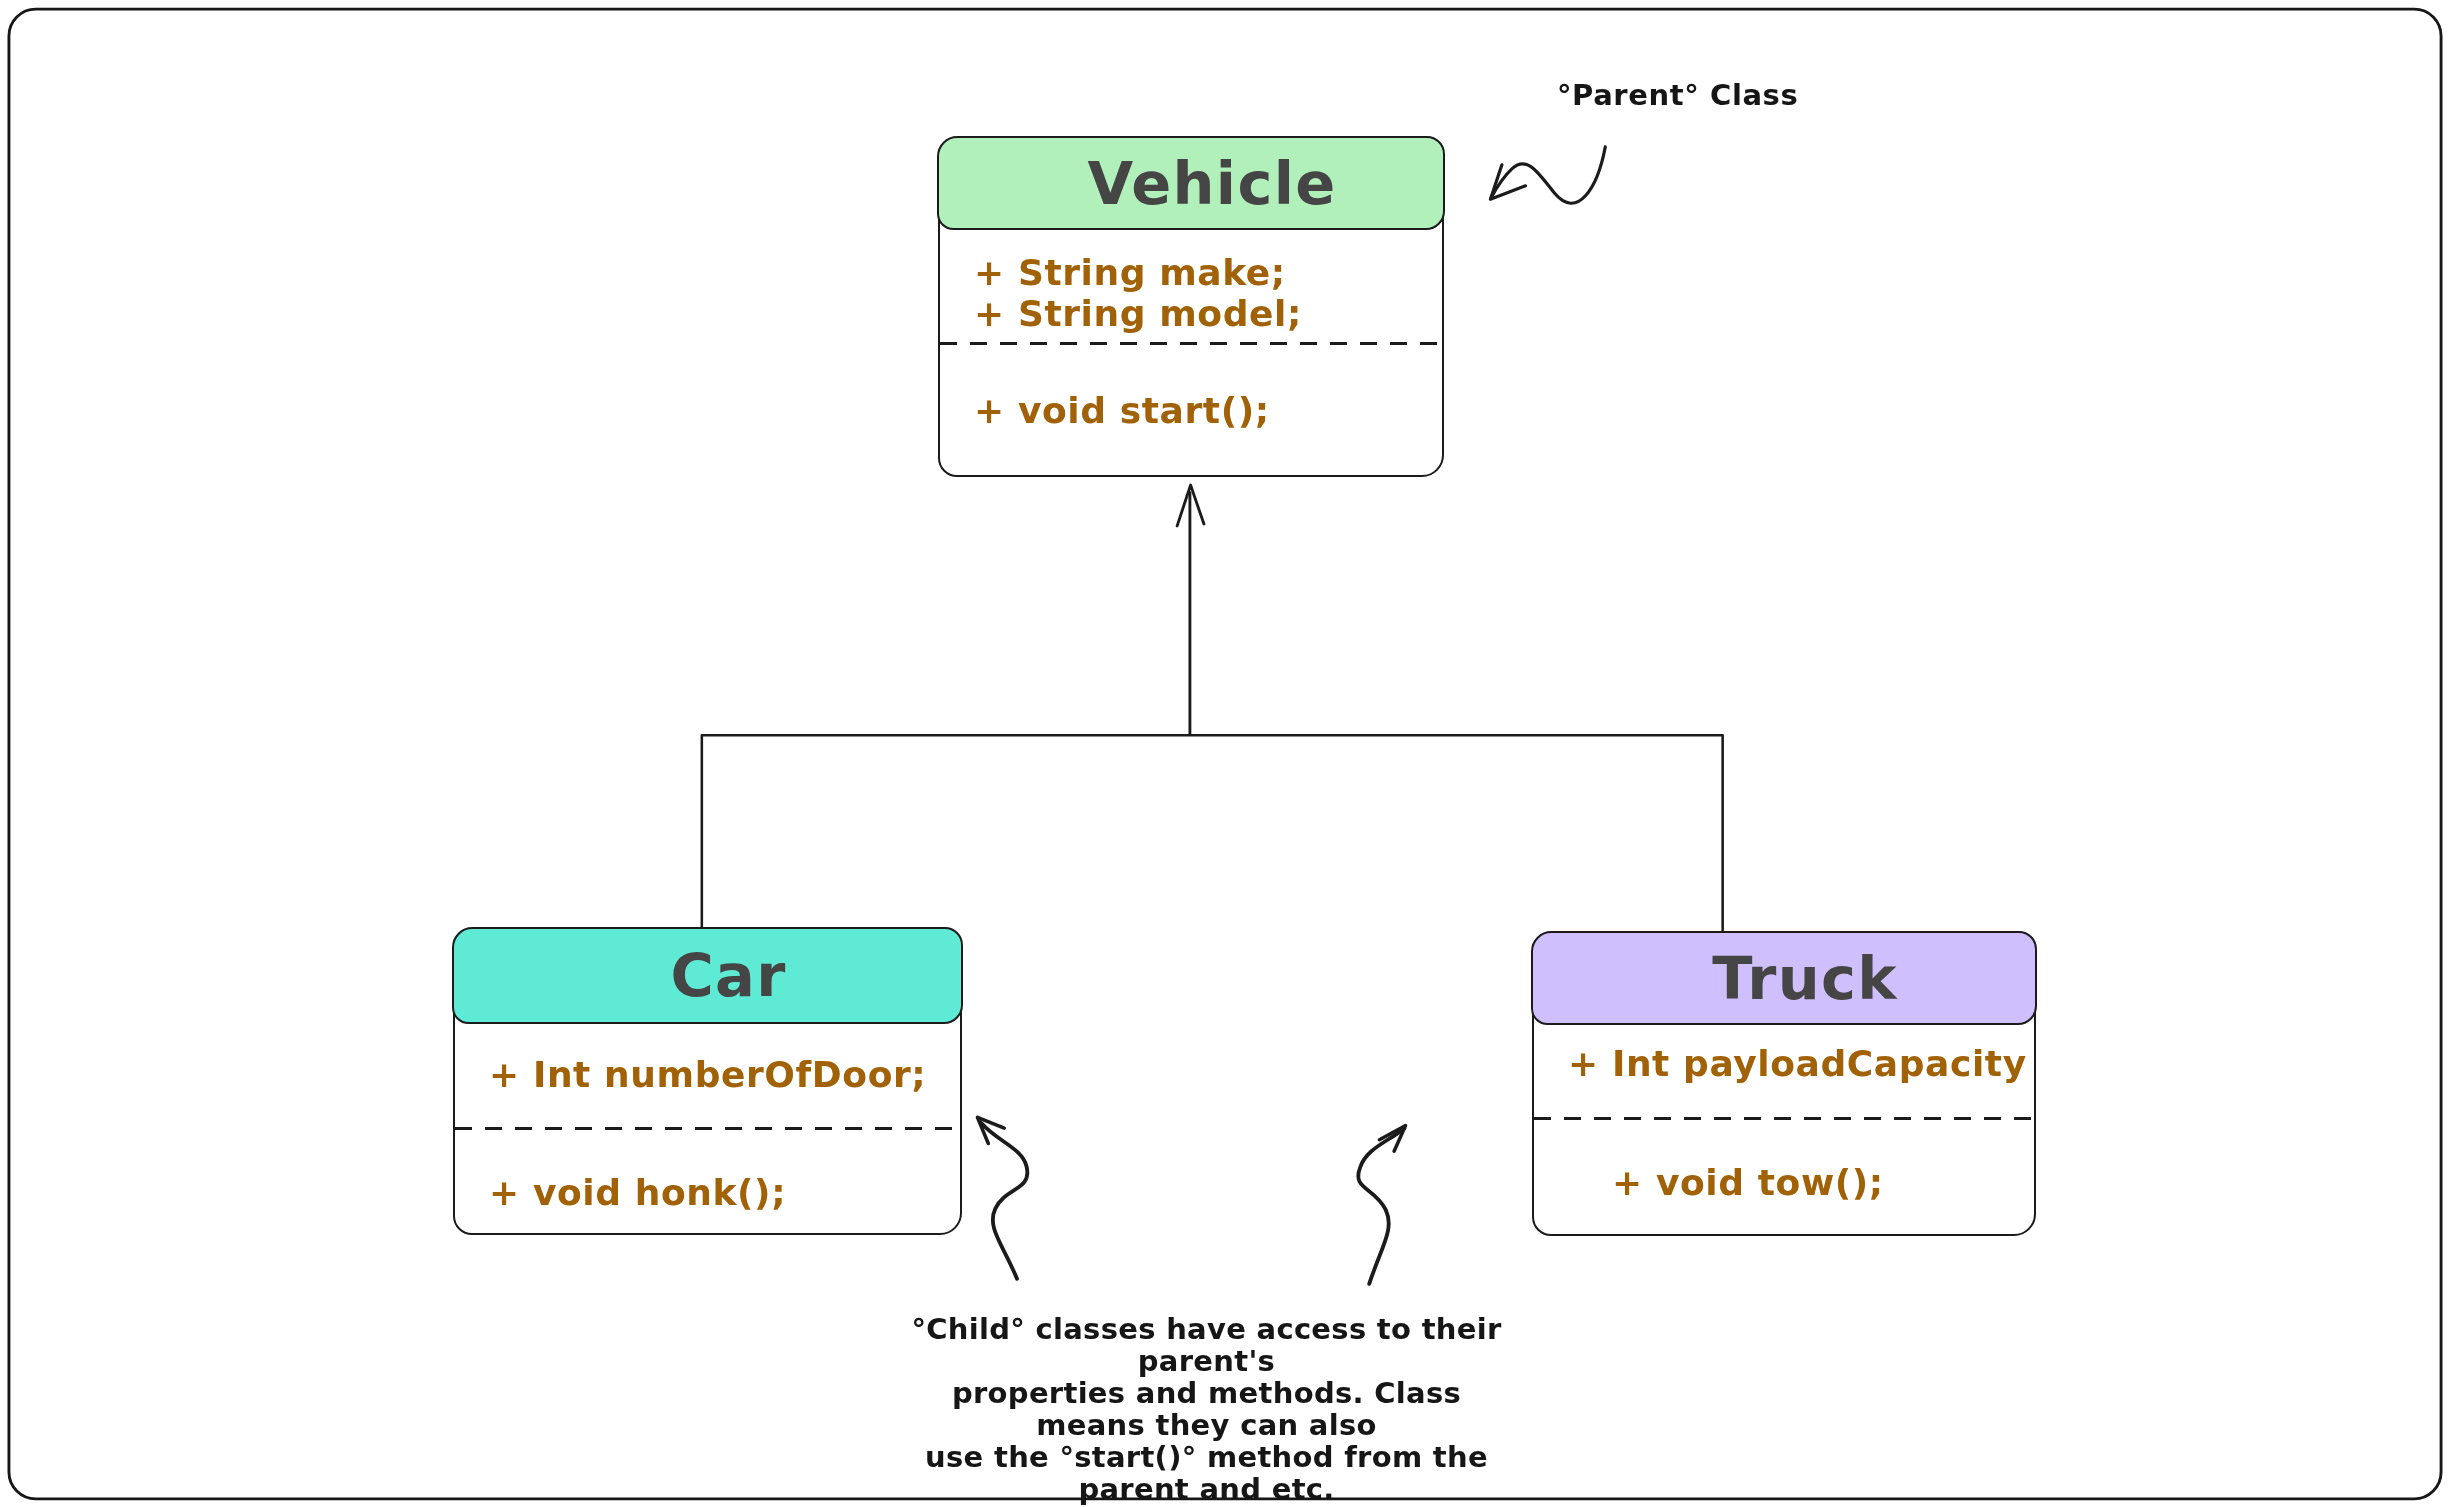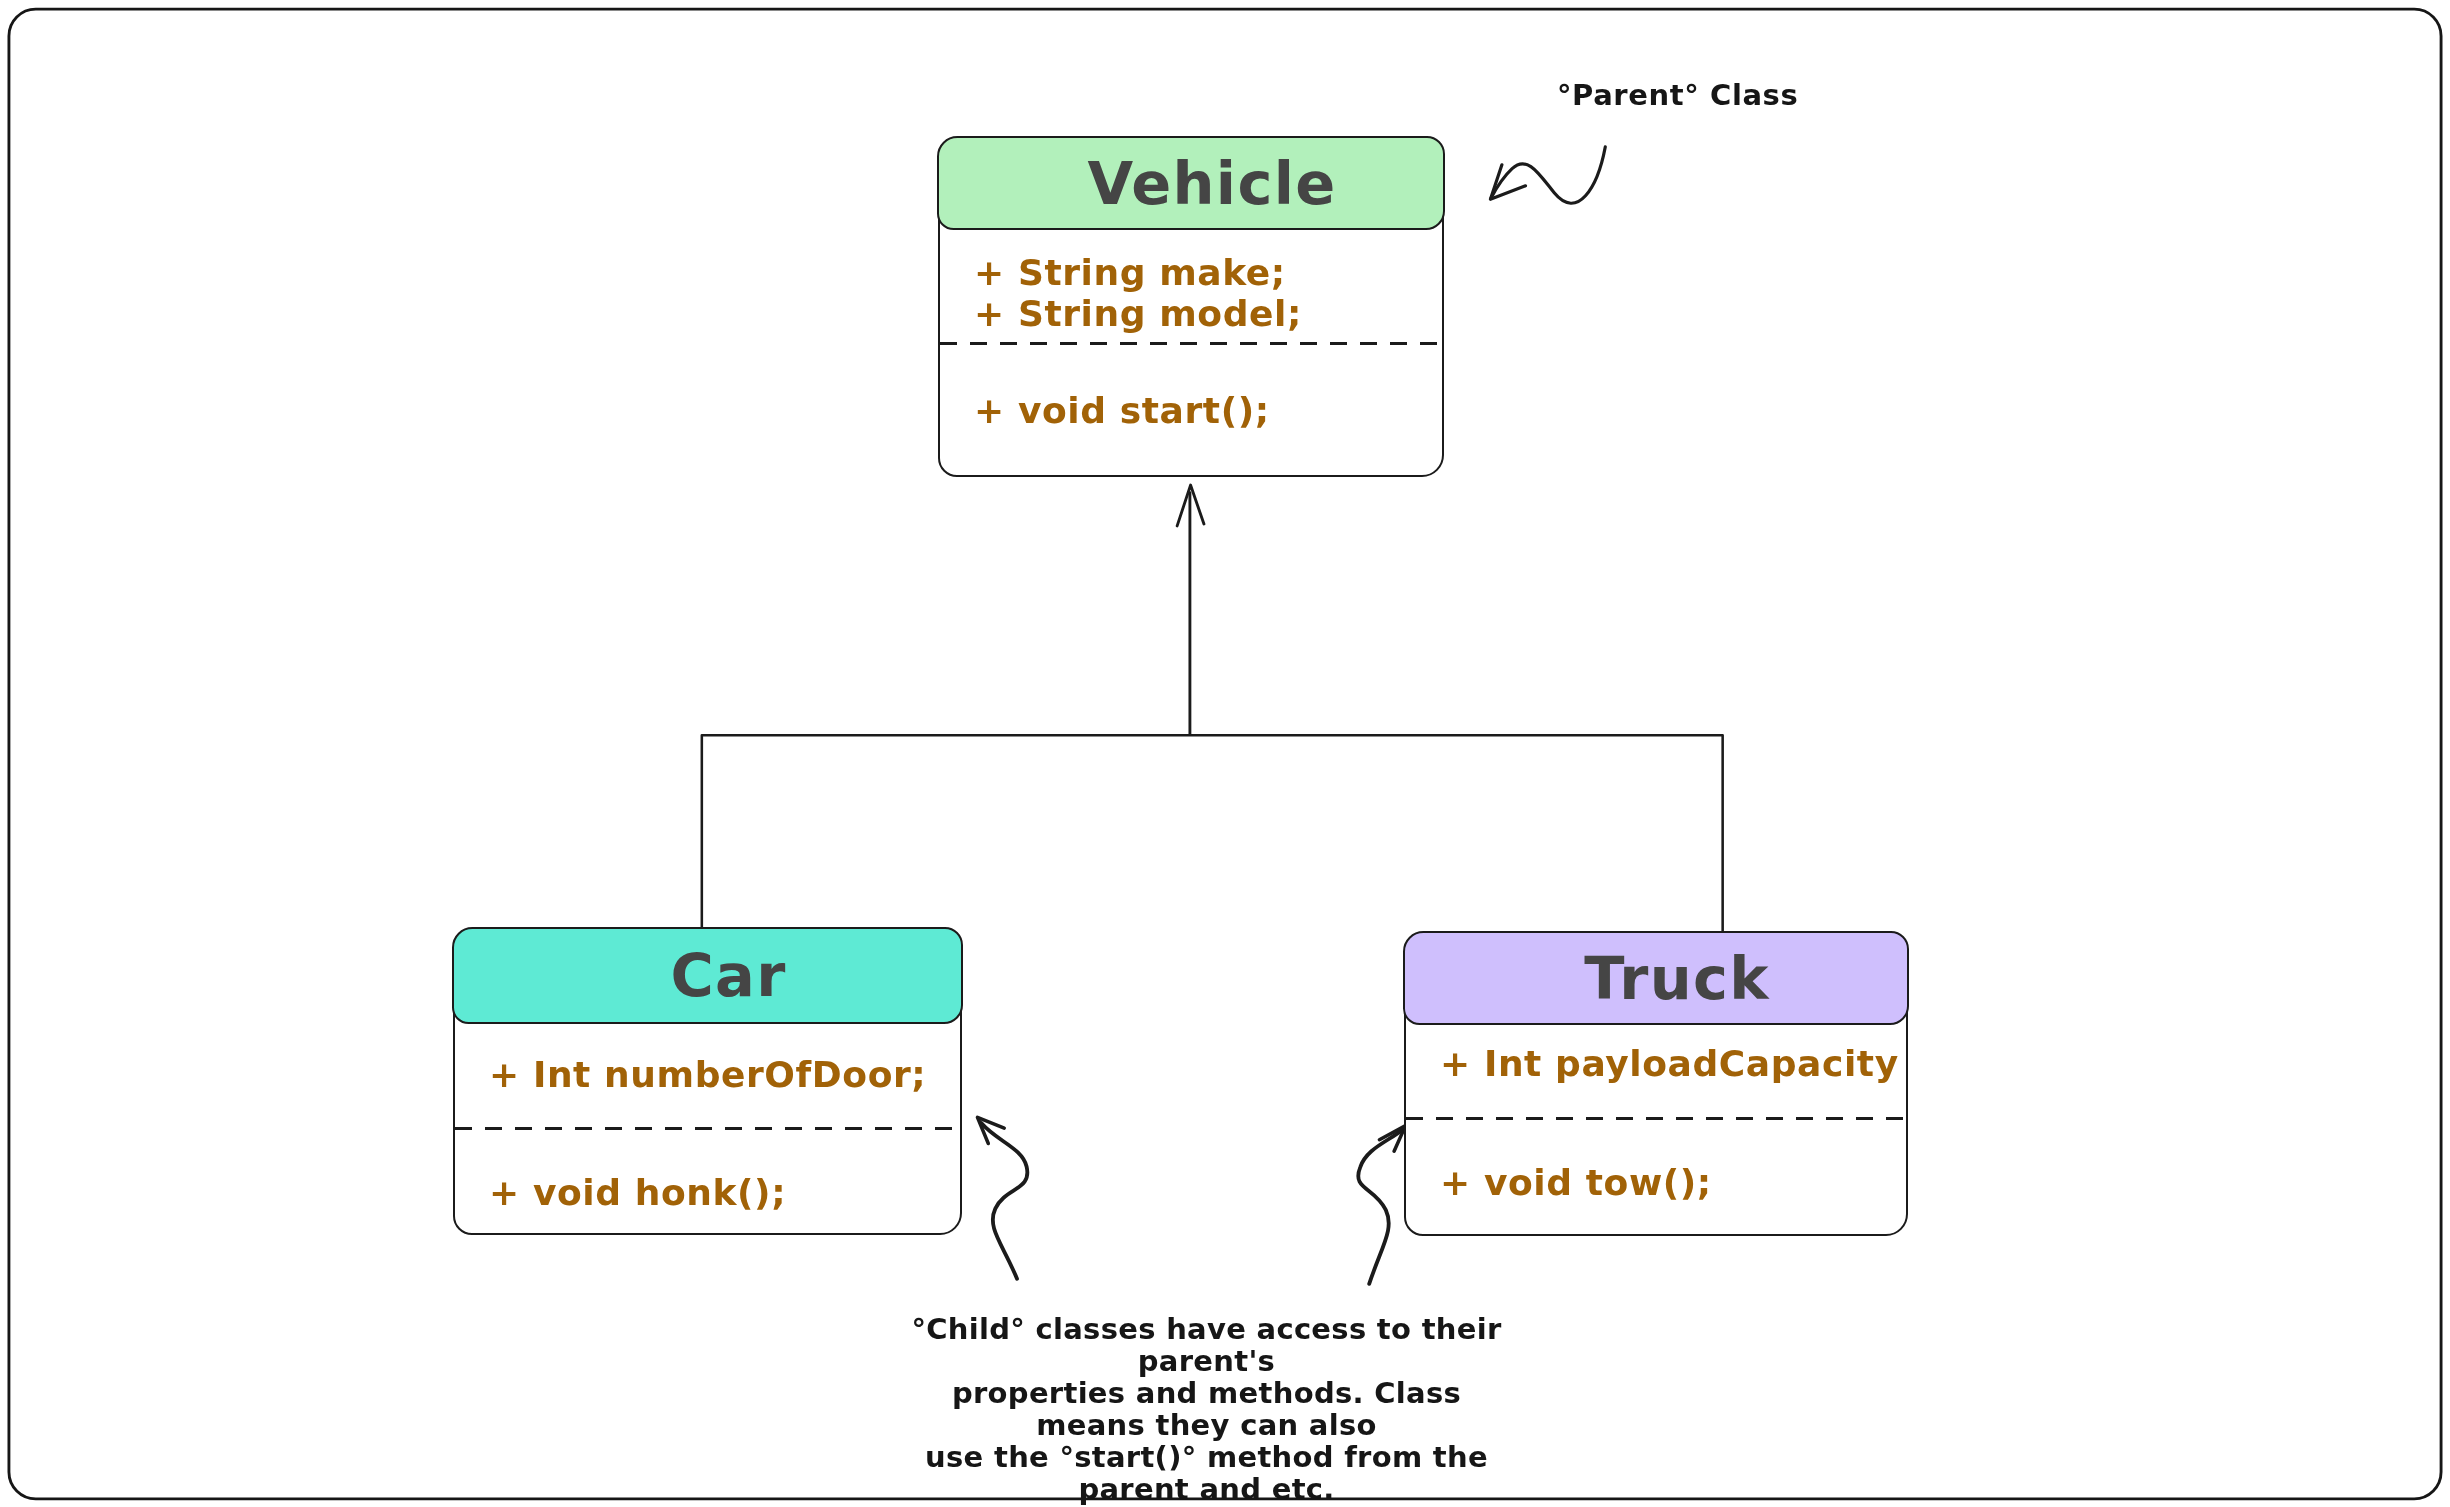--- a/index.html
+++ b/index.html
@@ -66,25 +66,25 @@
   
   #vehicle-box .class-body { padding-top: 22px; }
   #vehicle-box .divider    { margin-top: 7.7px; }
   #vehicle-box .method-row { margin-top: 45px; }
   #car-box .class-header   { height: 97px; }
   #car-box .class-body     { padding-top: 30px; }
   #car-box .divider        { margin-top: 32px; }
   #car-box .method-row     { margin-top: 42px; }
   #truck-box .class-body   { padding-top: 18px; }
   #truck-box .divider      { margin-top: 33px; }
-  #truck-box .method-row   { margin-top: 42px; }
+  #truck-box .method-row   { margin-top: 42px; margin-left: 44px; }
 
   #vehicle-box { left: 938px; top: 137px;  width: 506px; height: 340px; }
   #car-box     { left: 453px;  top: 928px; width: 509px; height: 307px; }
-  #truck-box   { left: 1404px; top: 932px; width: 504px; height: 304px; }
+  #truck-box   { left: 1532px; top: 932px; width: 504px; height: 304px; }
 
   .annotation {
     position: absolute;
     color: #161616;
     font-weight: 600;
     text-align: center;
   }
   #parent-label {
     left: 1557px;
     top: 78px;

